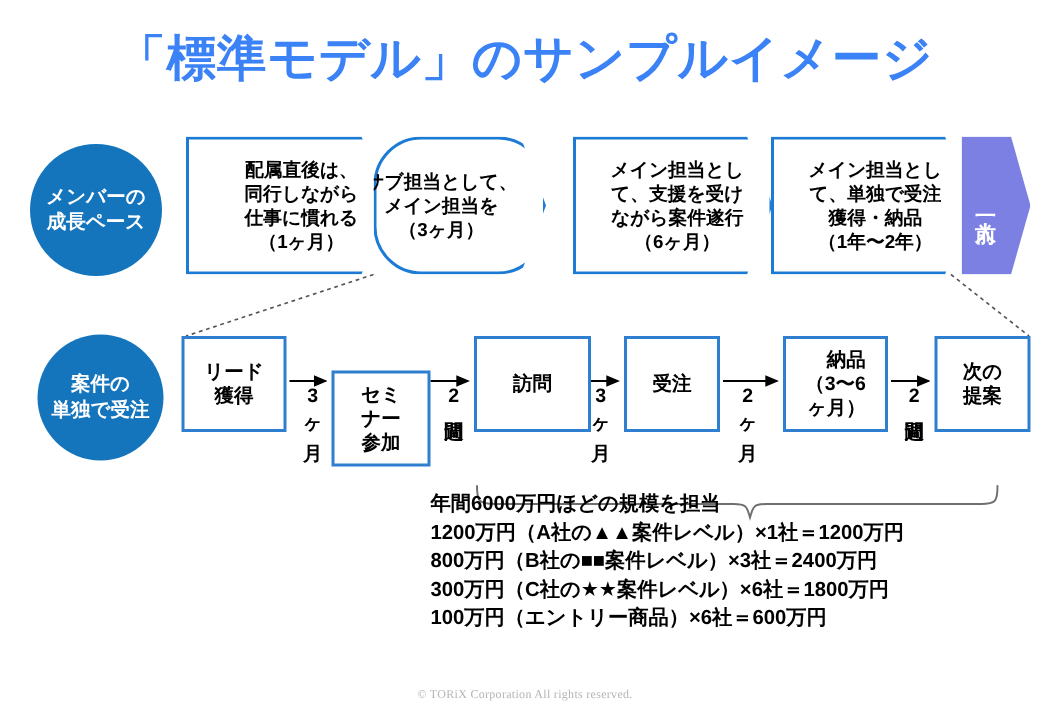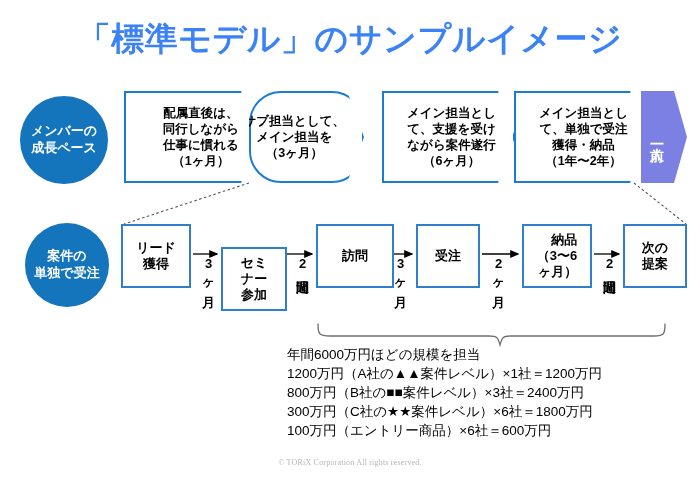--- a/index.html
+++ b/index.html
@@ -167,23 +167,23 @@
   #int-0 { left: 197px; }
   #int-1 { left: 291px; }
   #int-2 { left: 389px; }
   #int-3 { left: 487px; }
   #int-4 { left: 598px; }
 
   
   #money-block {
     position: absolute;
     left: 287px;
-    top: 346px;
+    top: 327px;
     font-size: 13.5px;
-    font-weight: normal;
+    font-weight: bold;
     line-height: 1.40;
     color: #000000;
     white-space: nowrap;
   }
   #money-block div { display: block; }
 
   
   #footer {
     position: absolute;
     left: 0;

